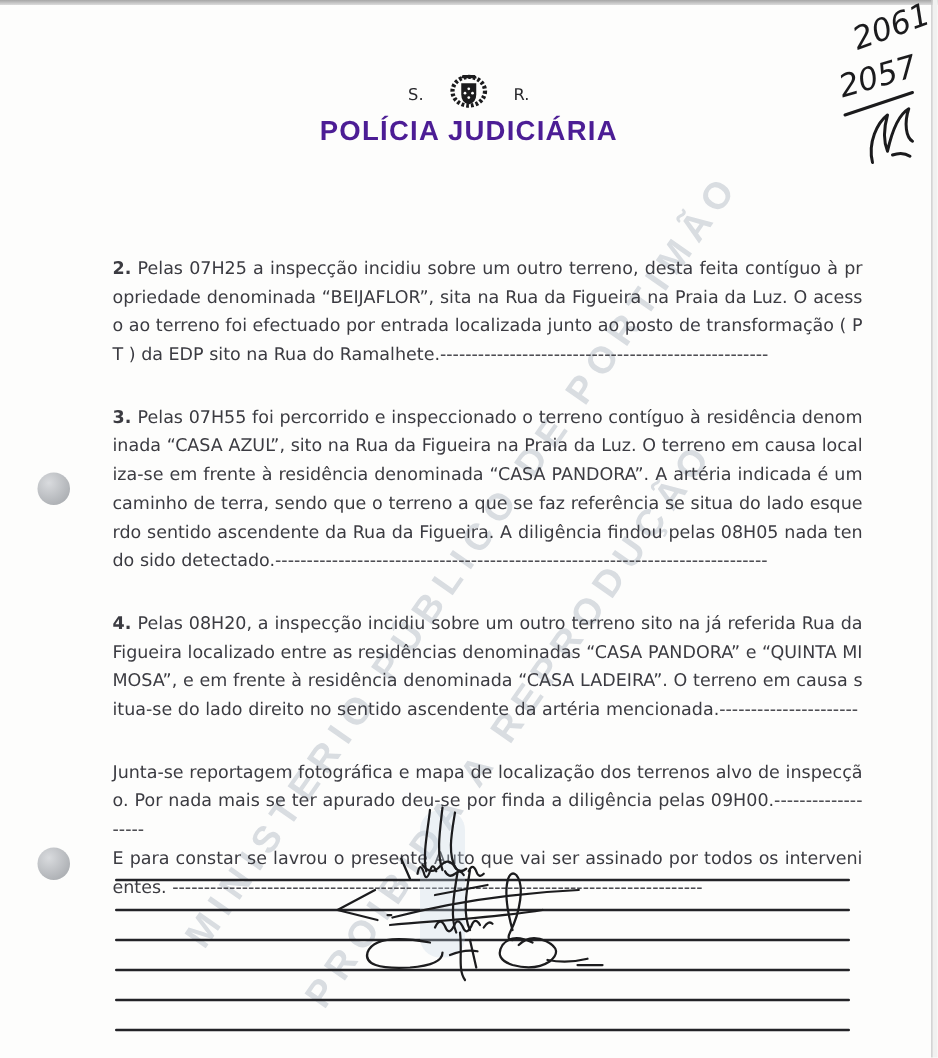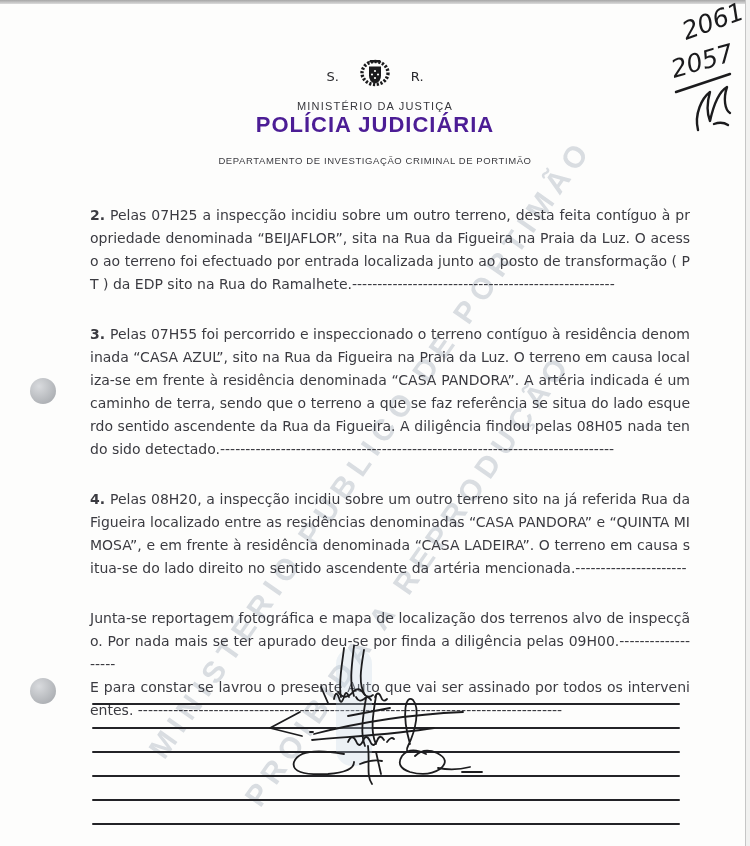--- a/index.html
+++ b/index.html
@@ -68,23 +68,21 @@
         <path d="M13.5,3.5 h13 l-1.6,-2.6 h-9.8 z" fill="#1b1b1d"></path>
         <path d="M14,7.5 h12 v9 q0,6.5 -6,8 q-6,-1.5 -6,-8 z" fill="#1b1b1d"></path>
         <circle cx="20" cy="12" r="1.1" fill="#fdfdfc"></circle>
         <circle cx="17" cy="15.5" r="1.1" fill="#fdfdfc"></circle>
         <circle cx="23" cy="15.5" r="1.1" fill="#fdfdfc"></circle>
         <circle cx="20" cy="19" r="1.1" fill="#fdfdfc"></circle>
       </svg>
     </span>
     <span class="sr">R.</span>
   </div>
-  <div class="ministry">MINISTÉRIO DA JUSTIÇA</div>
   <div class="org">POLÍCIA JUDICIÁRIA</div>
-  <div class="dept">DEPARTAMENTO DE INVESTIGAÇÃO CRIMINAL DE PORTIMÃO</div>
 </div>
 
 <div class="doc-body">
   <p><b>2.</b><span>Pelas 07H25 a inspecção incidiu sobre um outro terreno, desta feita contíguo à propriedade denominada “BEIJAFLOR”, sita na Rua da Figueira na Praia da Luz. O acesso ao terreno foi efectuado por entrada localizada junto ao posto de transformação ( PT ) da EDP sito na Rua do Ramalhete.----------------------------------------------------</span></p>
   <p class="gap"><b>3.</b><span>Pelas 07H55 foi percorrido e inspeccionado o terreno contíguo à residência denominada “CASA AZUL”, sito na Rua da Figueira na Praia da Luz. O terreno em causa localiza-se em frente à residência denominada “CASA PANDORA”. A artéria indicada é um caminho de terra, sendo que o terreno a que se faz referência se situa do lado esquerdo sentido ascendente da Rua da Figueira. A diligência findou pelas 08H05 nada tendo sido detectado.------------------------------------------------------------------------------</span></p>
   <p class="gap"><b>4.</b><span>Pelas 08H20, a inspecção incidiu sobre um outro terreno sito na já referida Rua da Figueira localizado entre as residências denominadas “CASA PANDORA” e “QUINTA MIMOSA”, e em frente à residência denominada “CASA LADEIRA”. O terreno em causa situa-se do lado direito no sentido ascendente da artéria mencionada.----------------------</span></p>
   <p class="gap"><span>Junta-se reportagem fotográfica e mapa de localização dos terrenos alvo de inspecção. Por nada mais se ter apurado deu-se por finda a diligência pelas 09H00.-------------------</span></p>
   <p><span>E para constar se lavrou o presente Auto que vai ser assinado por todos os intervenientes. ------------------------------------------------------------------------------------</span></p>
 </div>
 

